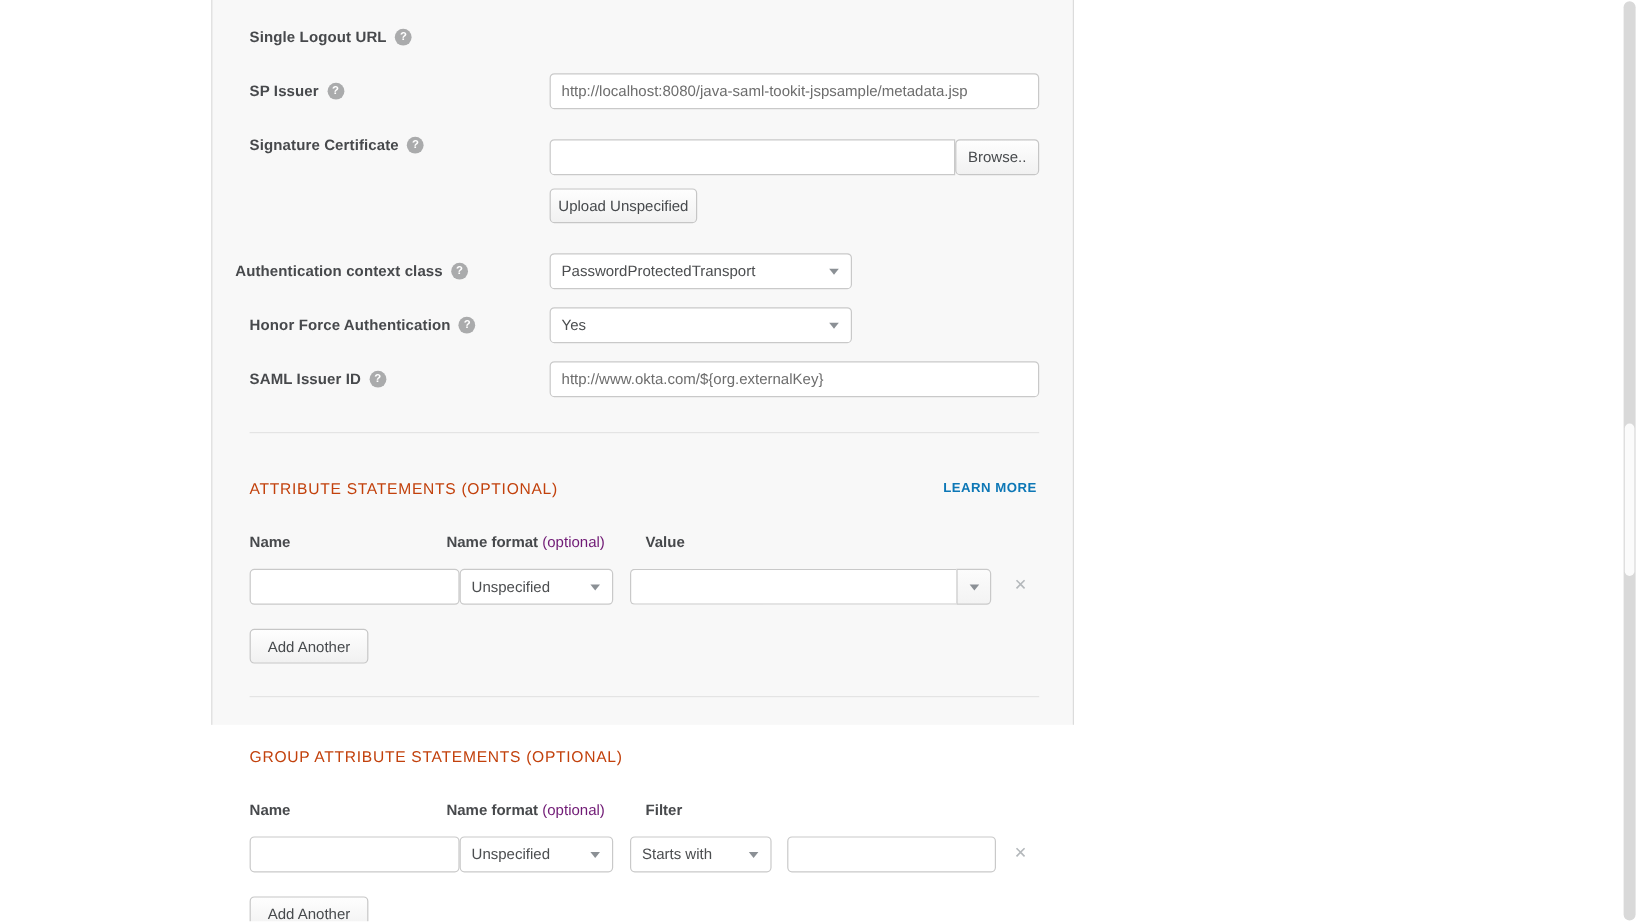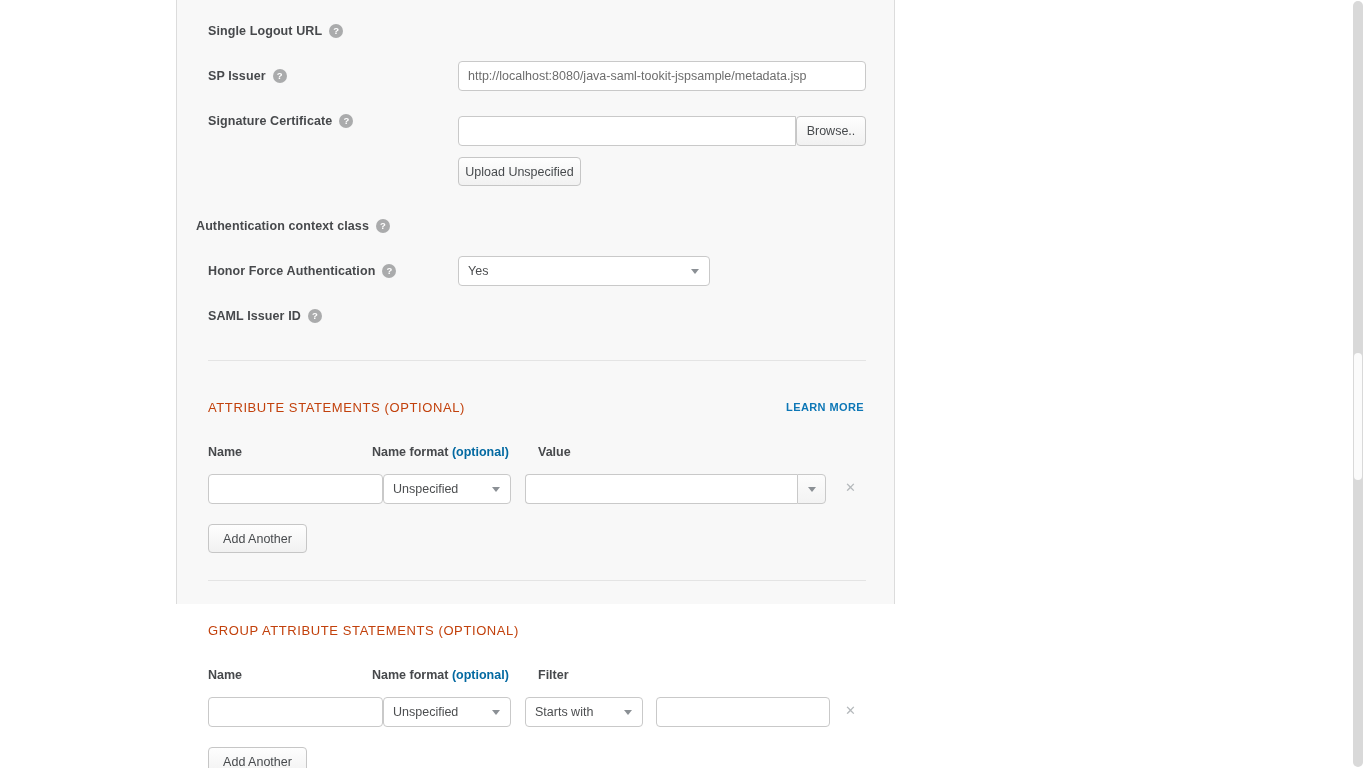--- a/index.html
+++ b/index.html
@@ -25,21 +25,21 @@
     border-top:5px solid #8b9095; }
   .btn { position:absolute; border:1px solid #c6c6c6; border-radius:4px;
     background:linear-gradient(#fefefe,#f1f1f1); font-size:12.5px; color:#474a4d;
     font-family:"Liberation Sans", sans-serif; cursor:pointer; text-align:center; }
 
   .divider { position:absolute; left:31px; width:658px; height:1px; background:#e4e4e4; }
   .sect { position:absolute; left:31px; font-size:13px; font-weight:400; color:#c2410c; letter-spacing:.6px; }
   .learnmore { position:absolute; font-size:11px; font-weight:700; color:#0d77b6;
     letter-spacing:.4px; cursor:pointer; }
   .colhead { position:absolute; font-size:12.5px; font-weight:700; color:#47494c; }
-  .colhead .note { font-weight:700; color:#0369a1; }
+  .colhead .note { font-weight:400; color:#701a75; }
   .xicon { position:absolute; font-size:13px; color:#b4b8bb; cursor:pointer; line-height:13px; }
 
   .combo { position:absolute; display:flex; height:30px; }
   .combo input { flex:1; height:30px; border:1px solid #c9c9c9; border-right:none;
     border-radius:4px 0 0 4px; background:#ffffff; padding:0 9px; font-size:12.5px;
     color:#6d6d6d; outline:none; font-family:"Liberation Sans", sans-serif; }
   .combo .arrowbtn { width:29px; height:30px; border:1px solid #c9c9c9; border-radius:0 4px 4px 0;
     background:linear-gradient(#fcfcfc,#f3f3f3); display:flex; align-items:center;
     justify-content:center; cursor:pointer; }
 
@@ -74,34 +74,39 @@
       <span class="help">?</span>
     </div>
     <input class="filebox" style="left: 281px; top: 116px; width: 338px;" value="">
     <button class="btn" style="left:619px; top:116px; width:70px; height:30px;">Browse..</button>
     <button class="btn" style="left:281px; top:157px; width:123px; height:29px;">Upload Unspecified</button>
 
     <div class="lbl" style="left:19px; top:211px;">
       <span>Authentication context class</span>
       <span class="help">?</span>
     </div>
+    <div class="sel" style="left:281px; top:211px; width:252px;">
+      <span>PasswordProtectedTransport</span>
+      <span class="caret"></span>
+    </div>
 
     <div class="lbl" style="left:31px; top:256px;">
       <span>Honor Force Authentication</span>
       <span class="help">?</span>
     </div>
     <div class="sel" style="left:281px; top:256px; width:252px;">
       <span>Yes</span>
       <span class="caret"></span>
     </div>
 
     <div class="lbl" style="left:31px; top:301px;">
       <span>SAML Issuer ID</span>
       <span class="help">?</span>
     </div>
+    <input class="input" style="left: 281px; top: 301px; width: 408px;" value="http://www.okta.com/${org.externalKey}">
 
     <div class="divider" style="top:360px;"></div>
 
     <div class="sect" style="top:400px;">ATTRIBUTE STATEMENTS (OPTIONAL)</div>
     <div class="learnmore" style="top:401px; right:30px;">LEARN MORE</div>
 
     <div class="colhead" style="left:31px; top:445px;">
       <span>Name</span>
     </div>
     <div class="colhead" style="left:195px; top:445px;">

